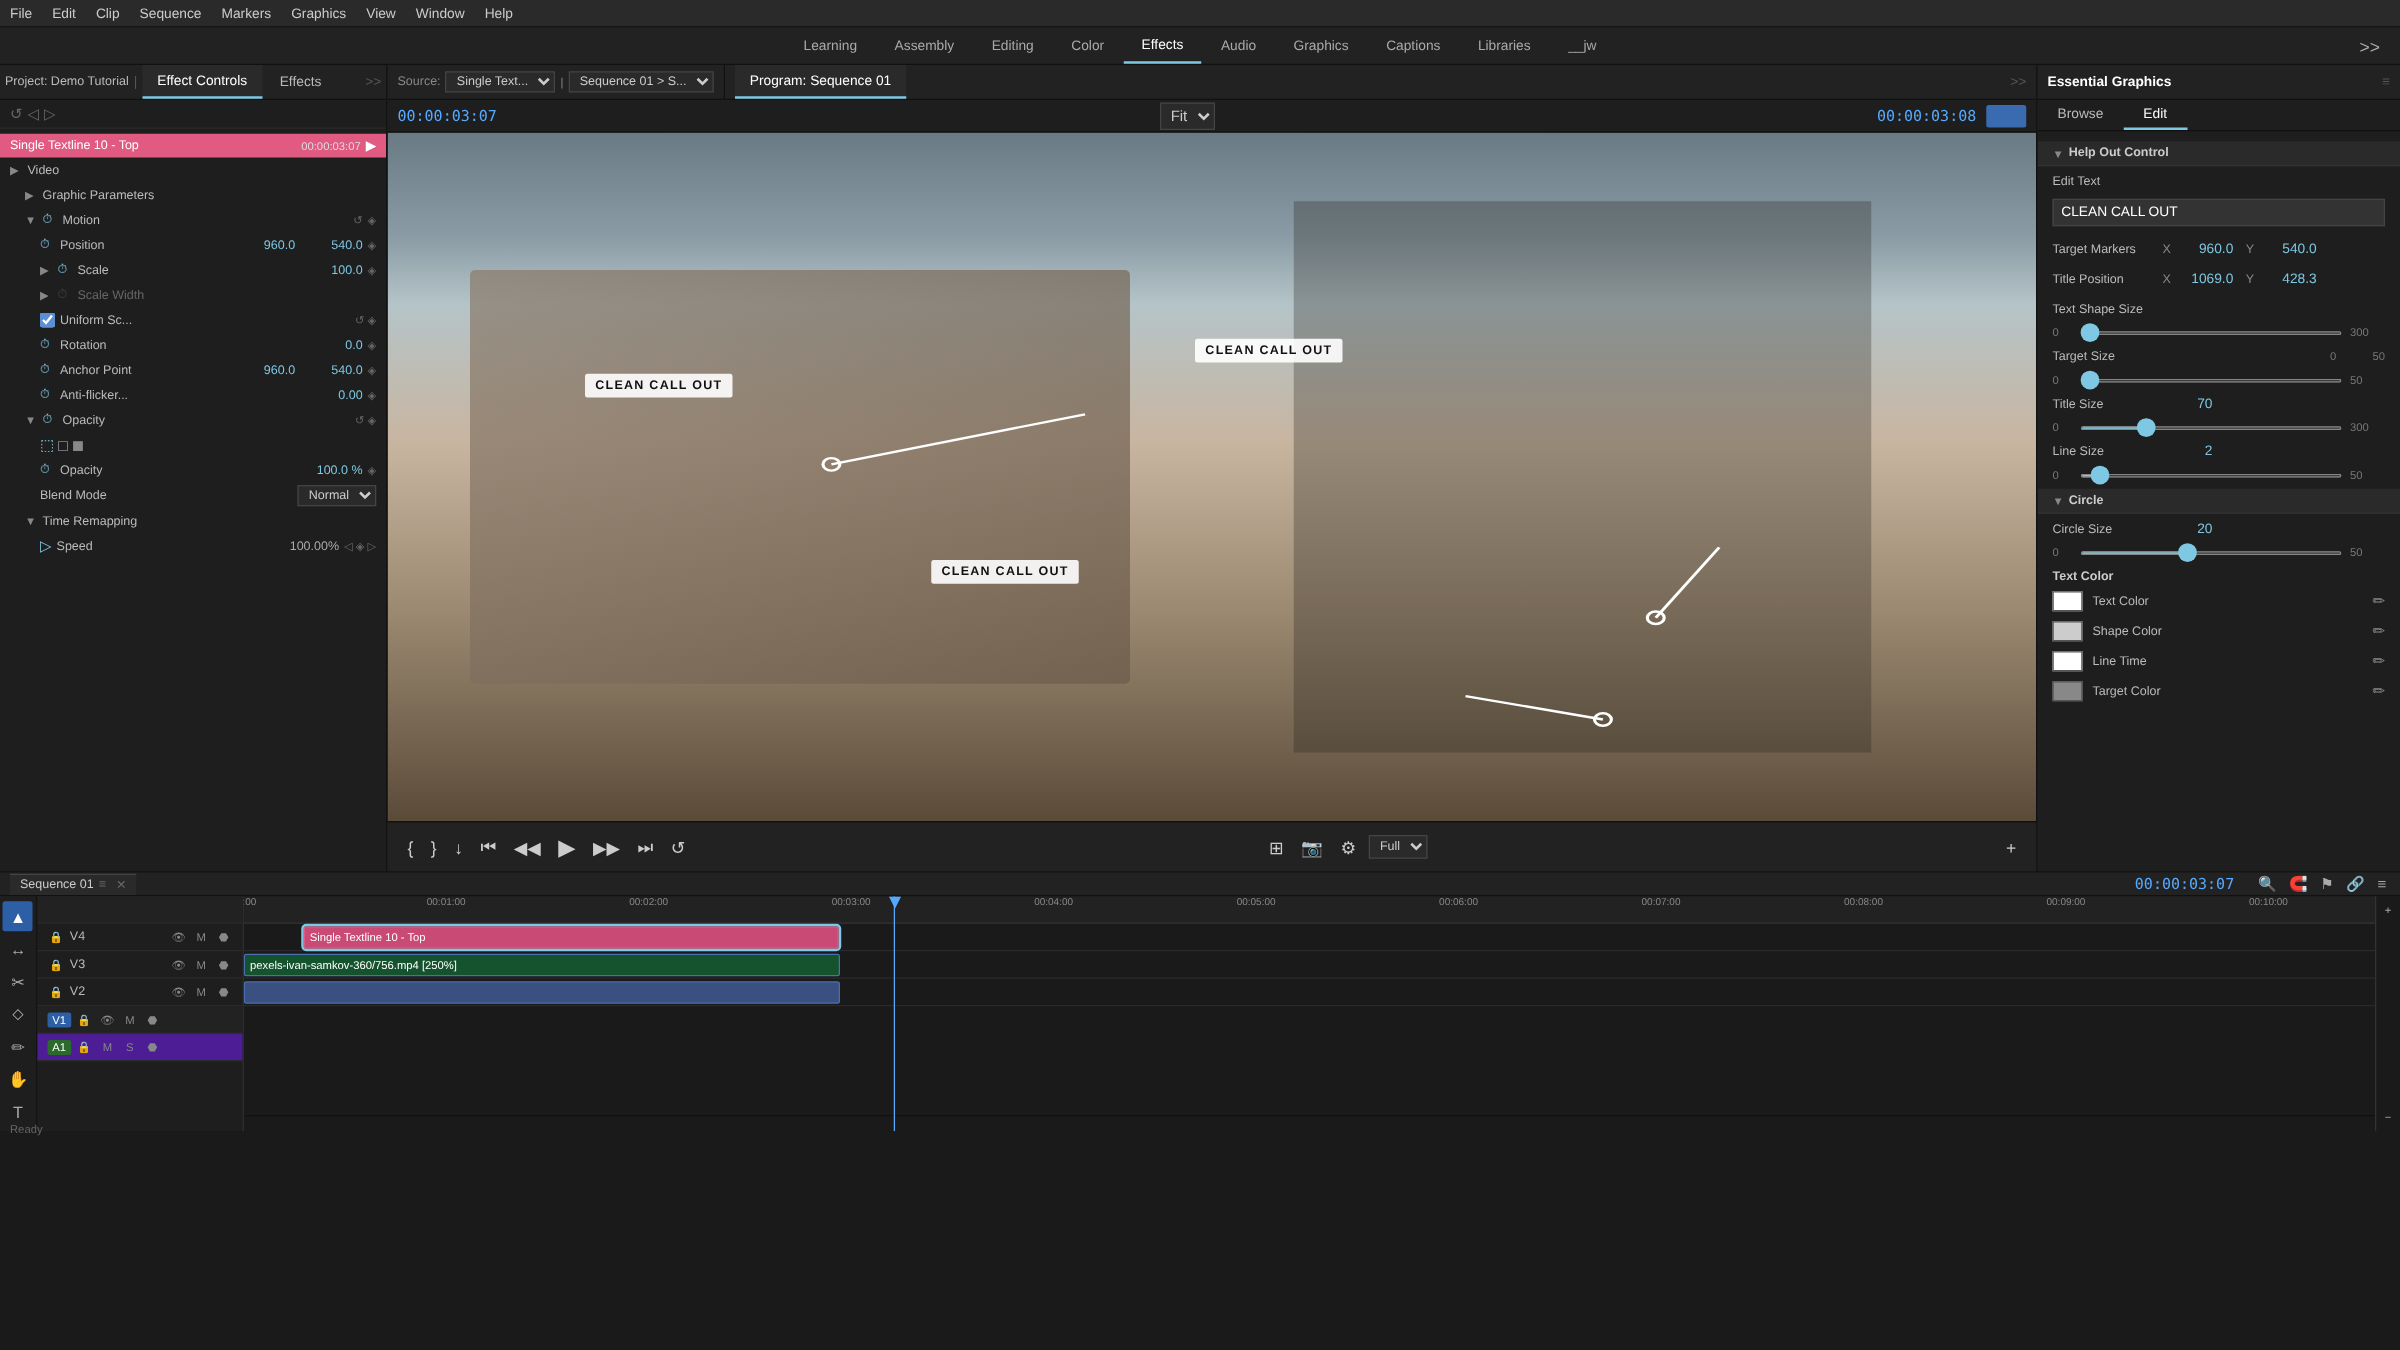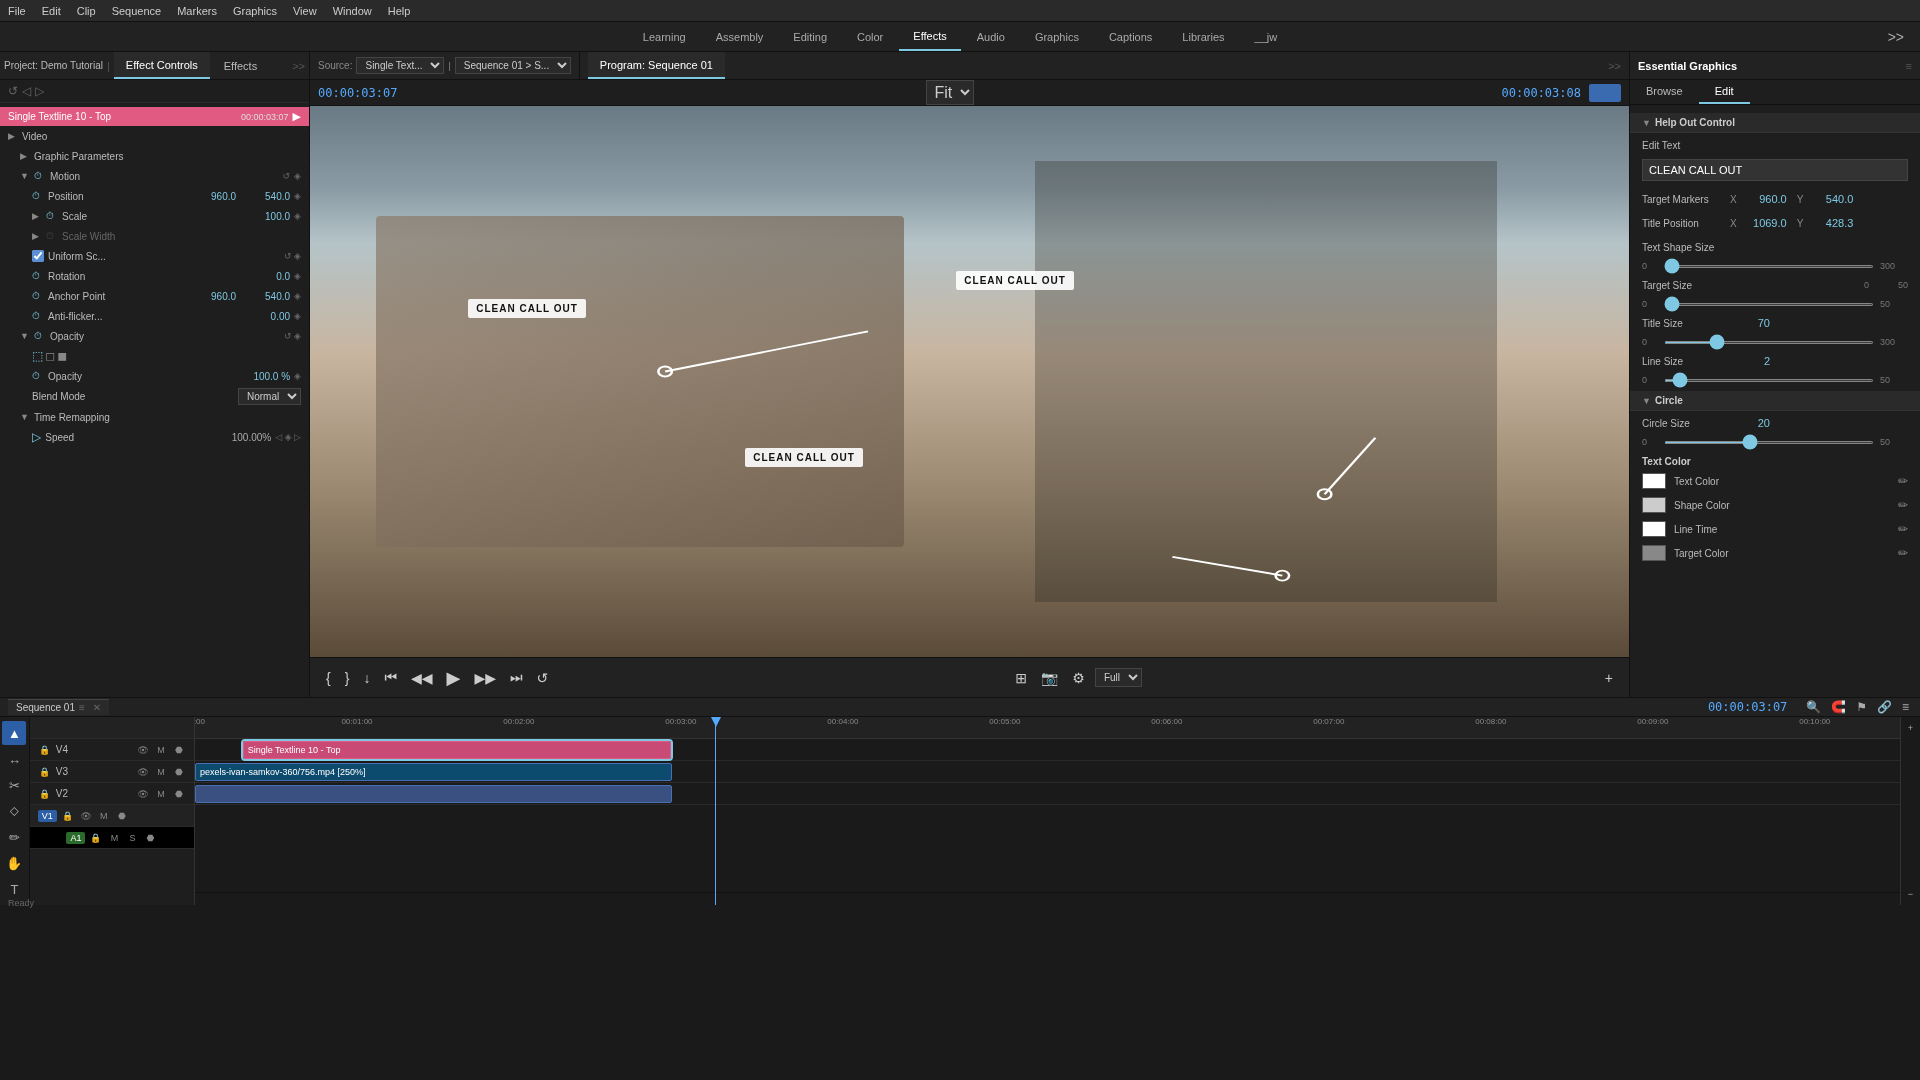--- a/index.html
+++ b/index.html
@@ -250,21 +250,21 @@
       cursor: pointer;
       padding: 4px;
       display: flex;
       align-items: center;
     }
 
     .fit-dropdown {
       background: #2a2a2a;
       border: 1px solid #444;
       color: #ccc;
-      font-size: 16px;
+      font-size: 12px;
       padding: 2px 4px;
     }
 
     .quality-dropdown {
       background: #2a2a2a;
       border: 1px solid #444;
       color: #ccc;
       font-size: 10px;
       padding: 2px 4px;
     }
@@ -548,21 +548,21 @@
       overflow: hidden;
       white-space: nowrap;
       cursor: pointer;
     }
     .tl-clip-pink {
       background: #c84a75;
       color: #fff;
       border: 1px solid #e05a85;
     }
     .tl-clip-blue {
-      background: #0c4a6e;
+      background: #14532d;
       color: #fff;
       border: 1px solid #4a6fb0;
     }
 
     .tl-selected {
       outline: 2px solid #7ec8e3;
     }
 
     
     ::-webkit-scrollbar { width: 6px; height: 6px; }
@@ -1054,21 +1054,21 @@
           </div>
 
           <div class="tl-track-label" style="background:#222;">
             <span class="tl-track-active">V1</span>
             <button class="tl-track-btn">🔒</button>
             <button class="tl-track-btn">👁</button>
             <button class="tl-track-btn">M</button>
             <button class="tl-track-btn">⬣</button>
           </div>
 
-          <div class="tl-track-label" style="background:#000000;justify-content:center;">
+          <div class="tl-track-label" style="background:#4c1d95;">
             <span class="tl-track-active" style="background:#2a6a2a;">A1</span>
             <button class="tl-track-btn">🔒</button>
             <button class="tl-track-btn">M</button>
             <button class="tl-track-btn">S</button>
             <button class="tl-track-btn">⬣</button>
           </div>
 
         </div>
       </div>
     </div>

